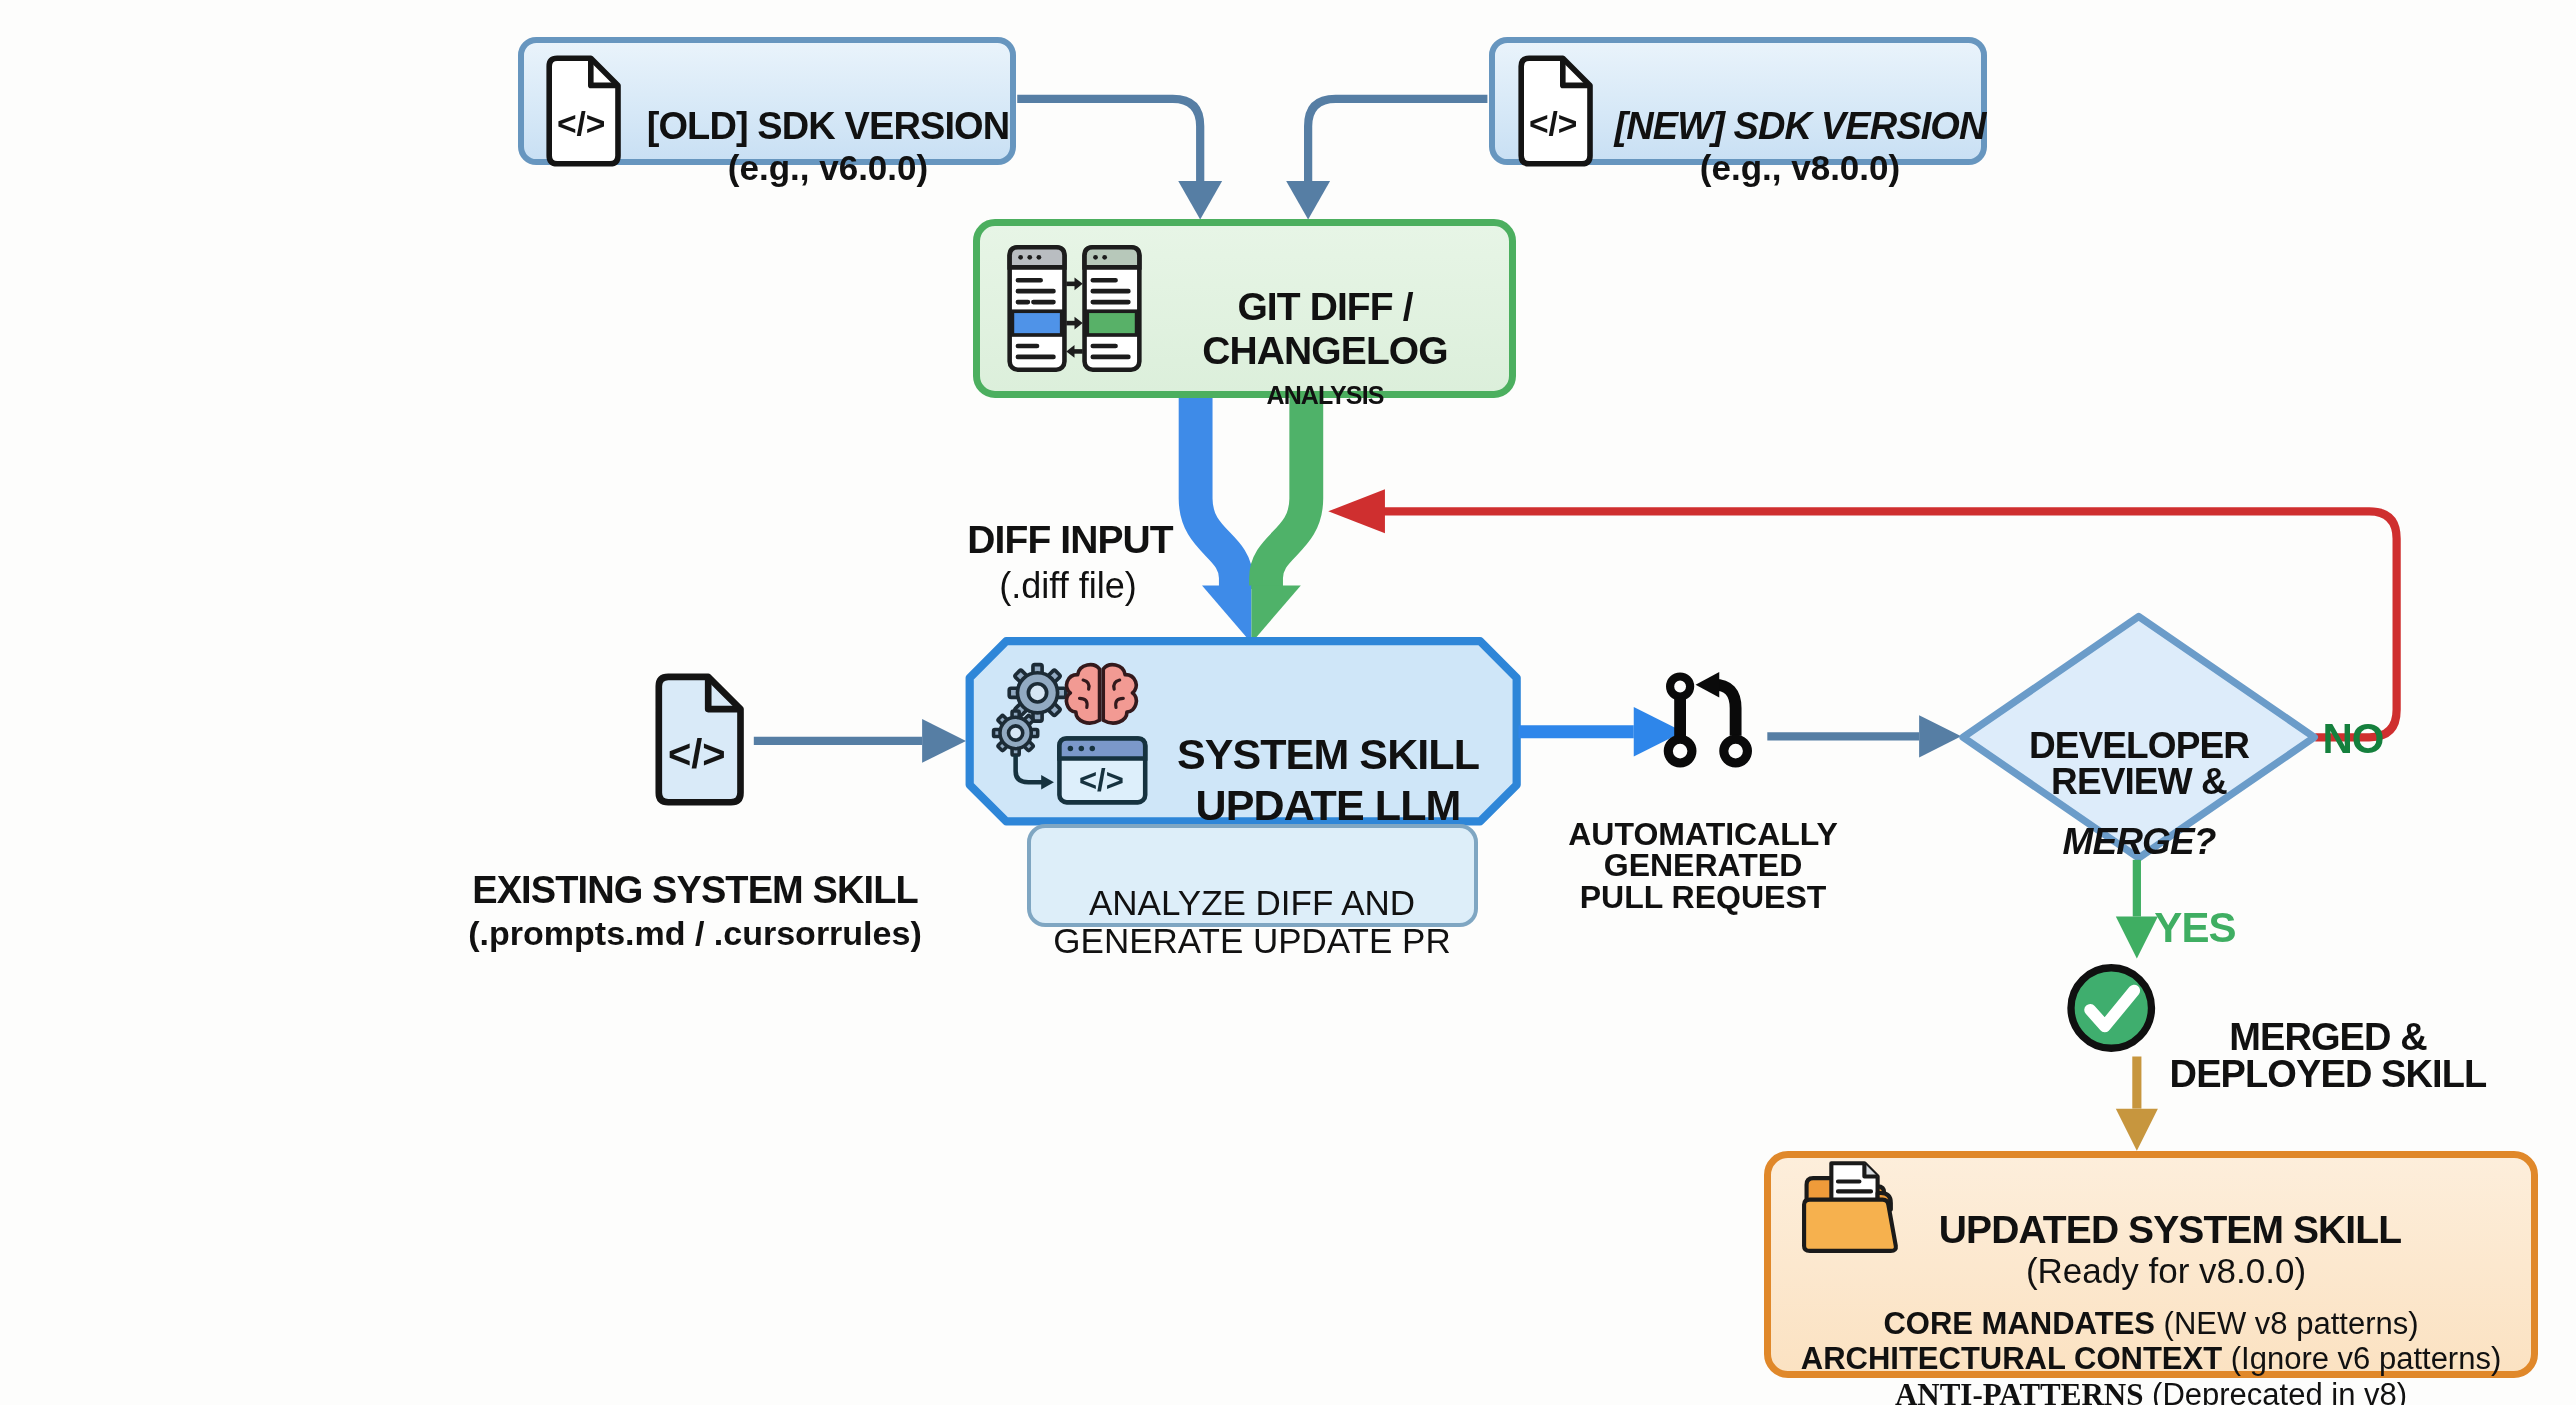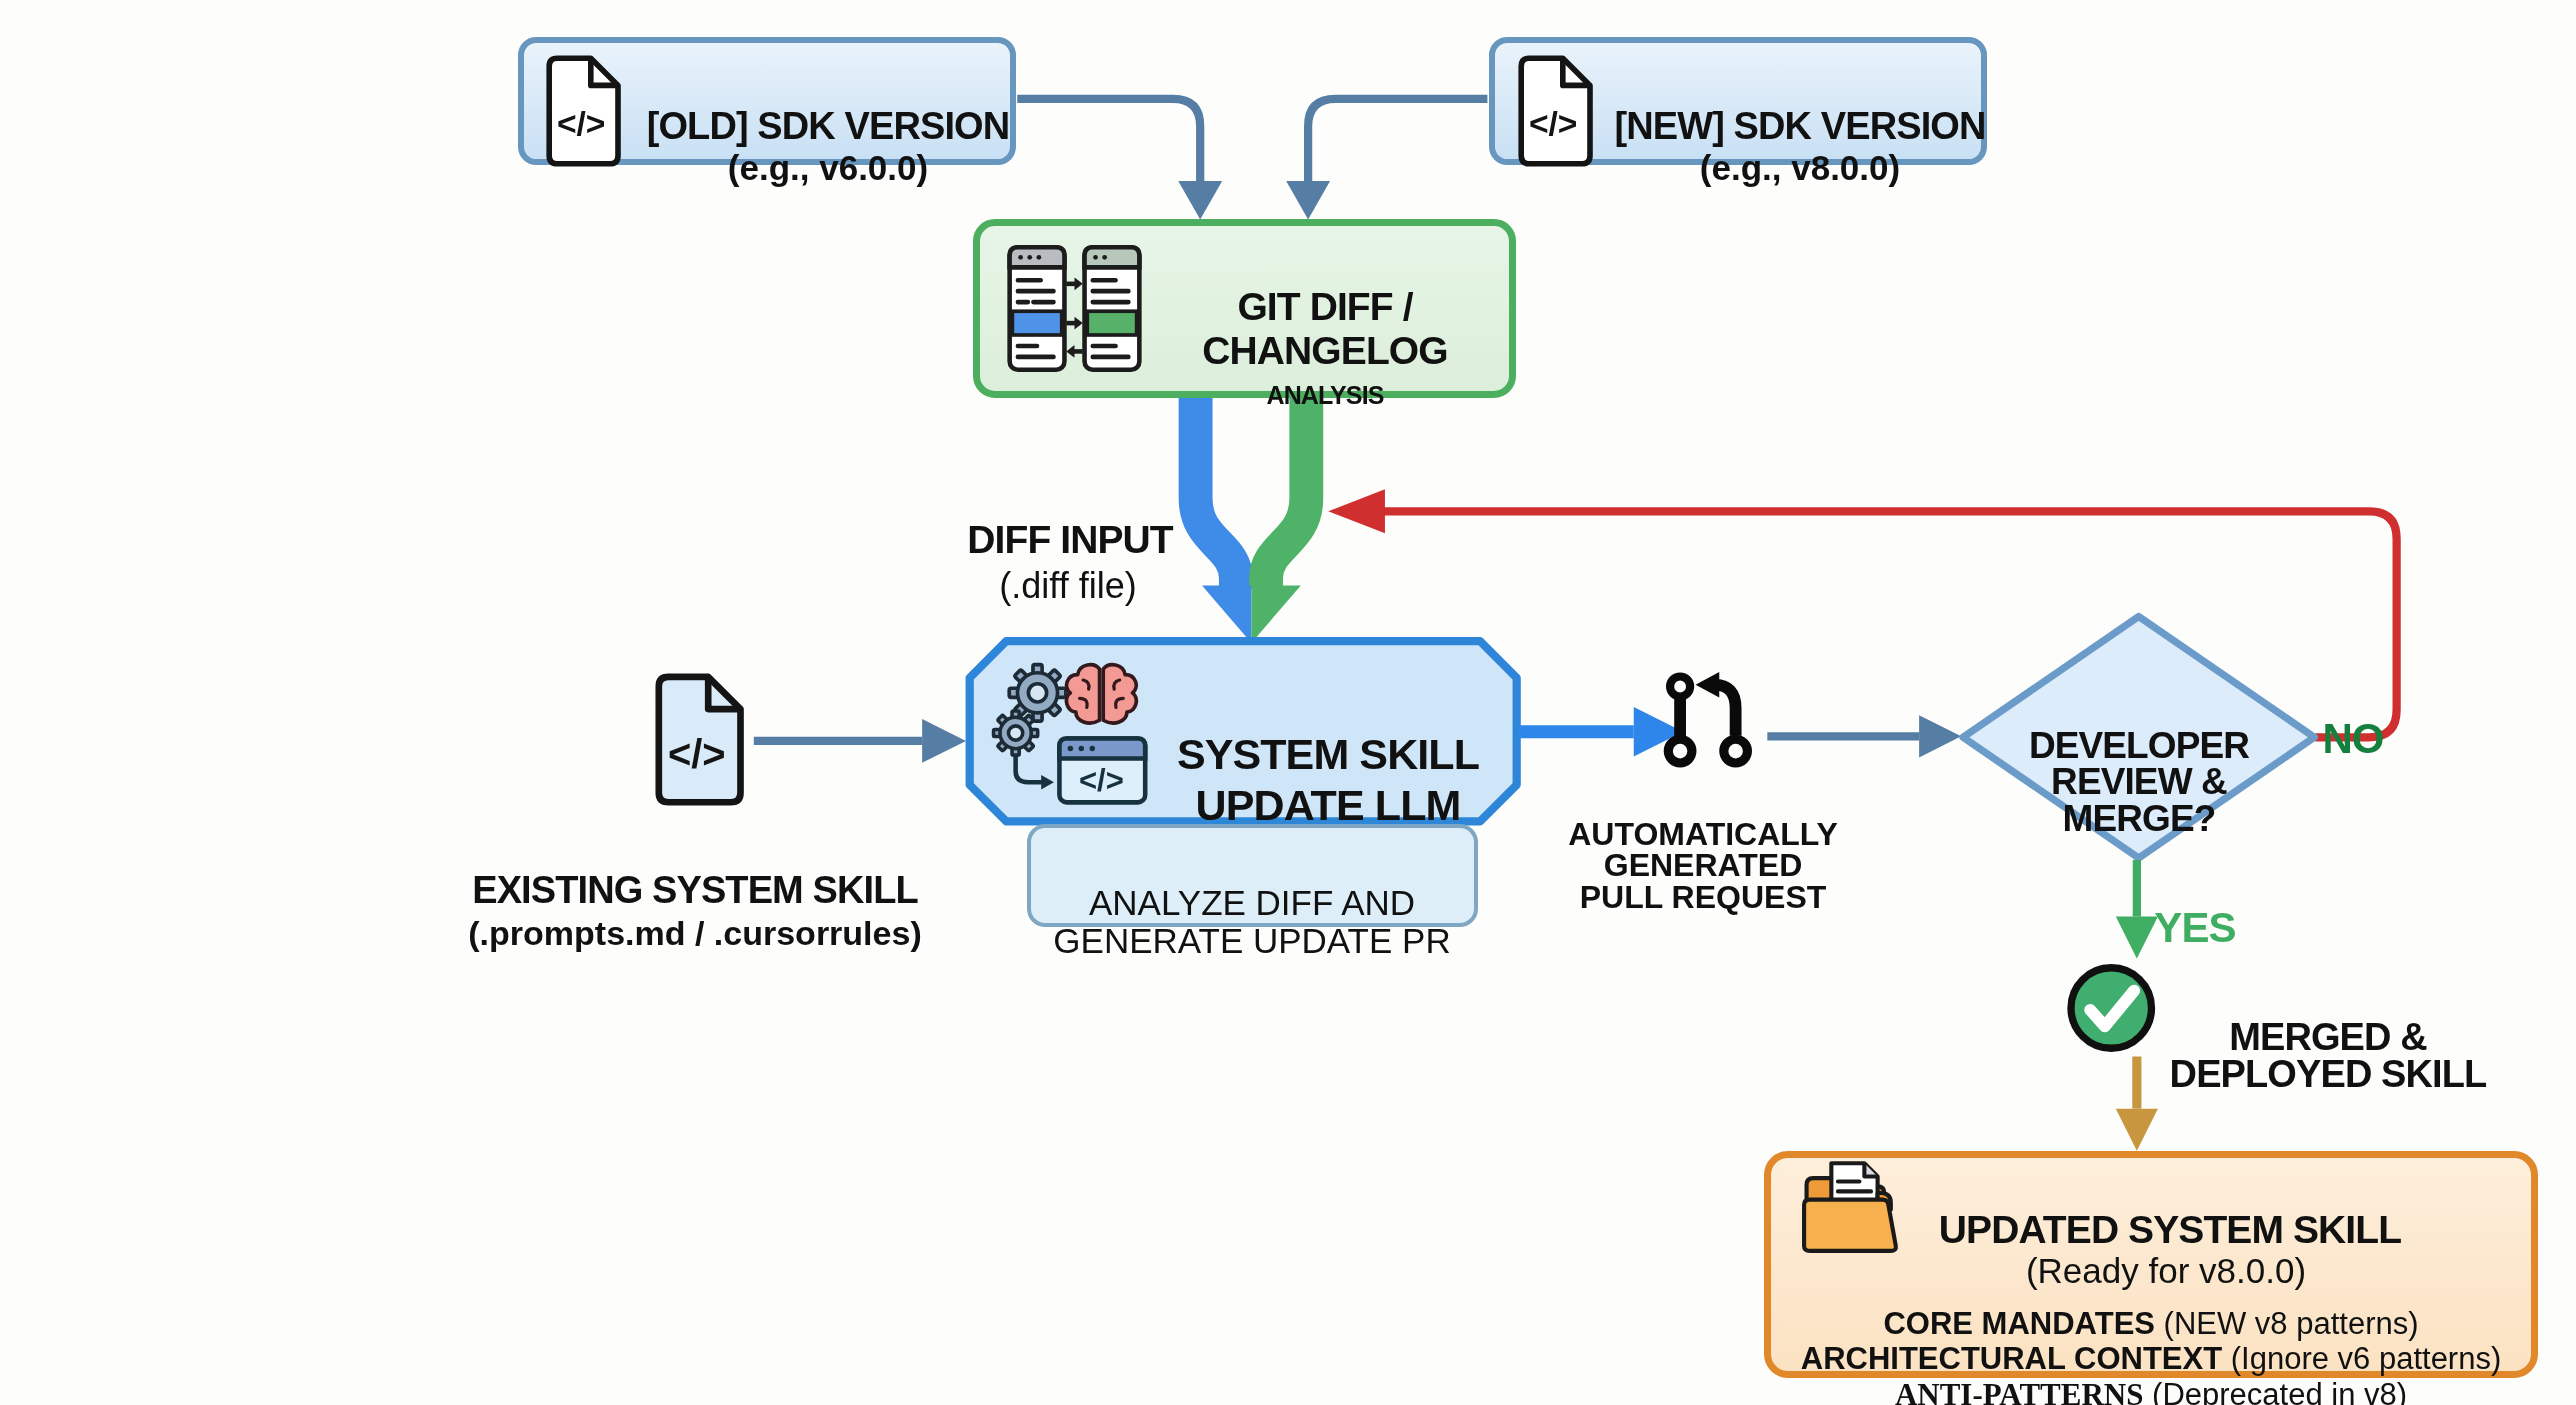--- a/index.html
+++ b/index.html
@@ -200,21 +200,21 @@
       <path d="M80,4 V20 H96" fill="#d9dde1" stroke="#1a1a1a" stroke-width="5" stroke-linejoin="round"></path>
       <path d="M48,26 H74 M48,38 H88 M48,50 H88 M48,62 H88 M48,74 H88" stroke="#1a1a1a" stroke-width="5" stroke-linecap="round"></path>
     </g>
     <path d="M100,40 Q112,40 112,52 V60 H96 V40 Z" fill="#ef9b3a" stroke="#1a1a1a" stroke-width="5" stroke-linejoin="round"></path>
     <path d="M14,48 H102 Q108,48 109,54 L118,104 Q119,110 112,110 H14 Q7,110 7,104 L7,54 Q7,48 14,48 Z" fill="#f6b14e" stroke="#1a1a1a" stroke-width="5" stroke-linejoin="round"></path>
   </svg>
 
   <div class="abs ctr txt h" style="left:828px;top:82px;font-size:38px;">[OLD] SDK VERSION</div>
   <div class="abs ctr txt h" style="left:828px;top:124px;font-size:35px;letter-spacing:0;">(e.g., v6.0.0)</div>
 
-  <div class="abs ctr txt h" style="left:1800px;top:82px;font-size:38px;">[NEW] SDK VERSION</div>
+  <div class="abs ctr txt h" style="left:1800px;top:82px;font-size:38px;font-style:italic;">[NEW] SDK VERSION</div>
   <div class="abs ctr txt h" style="left:1800px;top:124px;font-size:35px;letter-spacing:0;">(e.g., v8.0.0)</div>
 
   <div class="abs ctr txt h" style="left:1325px;top:263px;font-size:39px;">GIT DIFF /</div>
   <div class="abs ctr txt h" style="left:1325px;top:307px;font-size:39px;">CHANGELOG</div>
   <div class="abs ctr txt h" style="left:1325px;top:351px;font-size:25px;">ANALYSIS</div>
 
   <div class="abs ctr txt h" style="left:1070px;top:496px;font-size:39px;">DIFF INPUT</div>
   <div class="abs ctr txt" style="left:1068px;top:542px;font-size:36px;">(.diff file)</div>
 
   <div class="abs ctr txt h" style="left:695px;top:846px;font-size:38px;">EXISTING SYSTEM SKILL</div>
@@ -225,21 +225,21 @@
 
   <div class="abs ctr txt" style="left:1252px;top:859px;font-size:35px;">ANALYZE DIFF AND</div>
   <div class="abs ctr txt" style="left:1252px;top:897px;font-size:35px;">GENERATE UPDATE PR</div>
 
   <div class="abs ctr txt h" style="left:1703px;top:790px;font-size:32px;letter-spacing:0;">AUTOMATICALLY</div>
   <div class="abs ctr txt h" style="left:1703px;top:821px;font-size:32px;letter-spacing:0;">GENERATED</div>
   <div class="abs ctr txt h" style="left:1703px;top:853px;font-size:32px;letter-spacing:0;">PULL REQUEST</div>
 
   <div class="abs ctr txt h" style="left:2139px;top:702px;font-size:37px;">DEVELOPER</div>
   <div class="abs ctr txt h" style="left:2139px;top:738px;font-size:37px;">REVIEW &amp;</div>
-  <div class="abs ctr txt h" style="left:2139px;top:775px;font-size:37px;">MERGE?</div>
+  <div class="abs ctr txt h" style="left:2139px;top:798px;font-size:37px;font-style:italic;">MERGE?</div>
 
   <div class="abs ctr txt h" style="left:2353px;top:695px;font-size:42px;color:#15803d;">NO</div>
   <div class="abs ctr txt h" style="left:2195px;top:884px;font-size:42px;color:#3fae62;">YES</div>
 
   <div class="abs ctr txt h" style="left:2328px;top:993px;font-size:38px;">MERGED &amp;</div>
   <div class="abs ctr txt h" style="left:2328px;top:1030px;font-size:38px;">DEPLOYED SKILL</div>
 
   <div class="abs ctr txt h" style="left:2170px;top:1186px;font-size:39px;">UPDATED SYSTEM SKILL</div>
   <div class="abs ctr txt" style="left:2166px;top:1227px;font-size:35px;">(Ready for v8.0.0)</div>
   <div class="abs ctr txt" style="left:2151px;top:1280px;font-size:31px;"><span class="h" style="letter-spacing:0;">CORE MANDATES</span><span> (NEW v8 patterns)</span></div>

